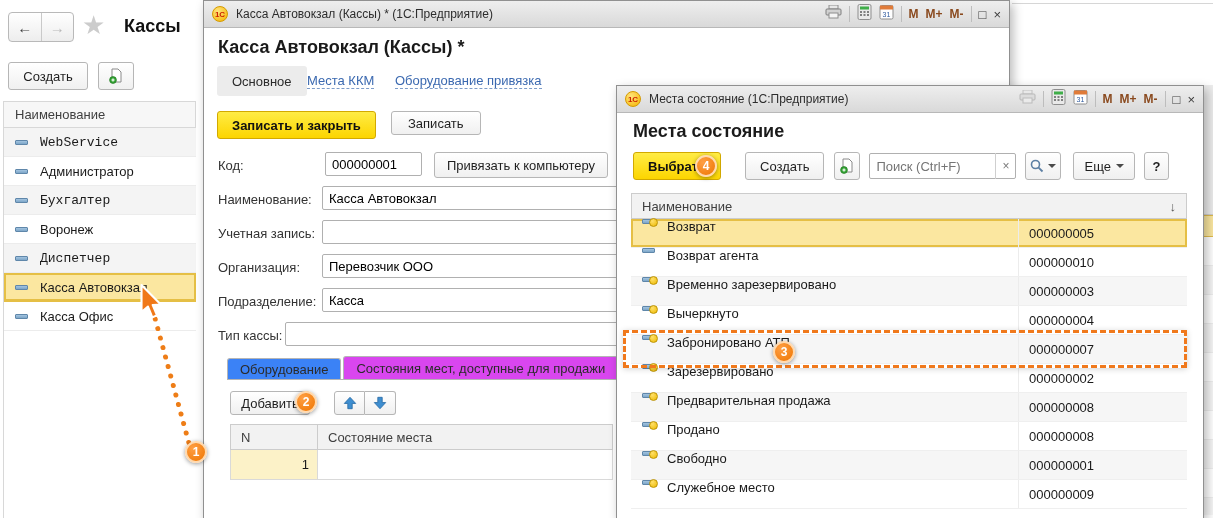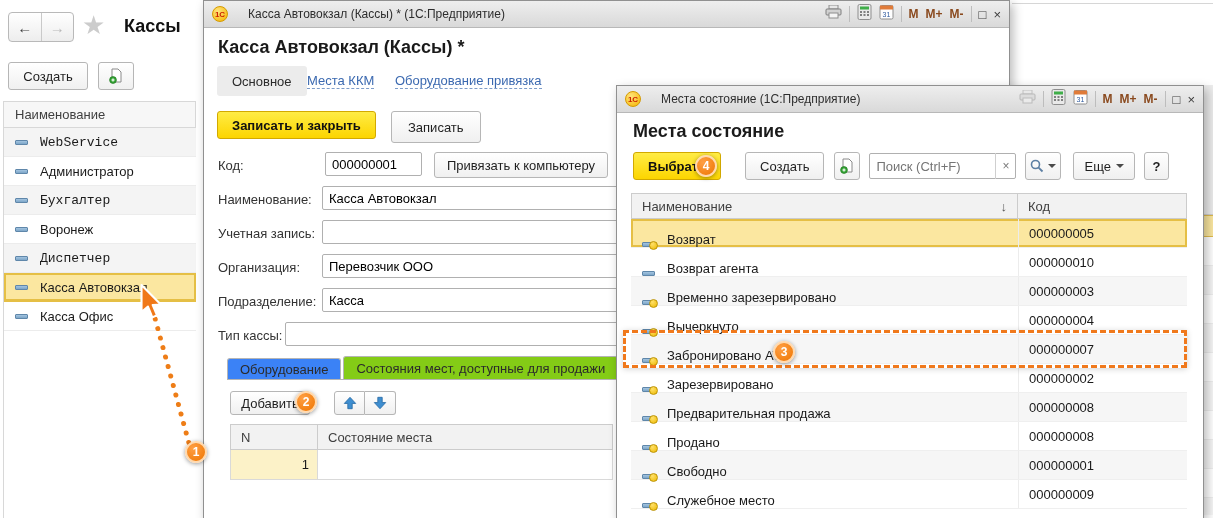--- a/index.html
+++ b/index.html
@@ -16,21 +16,21 @@
   .input { background:#fff; border:1px solid #b0b0b0; border-radius:2px;
            font-size:13px; color:#000; padding:0 6px; height:24px;
            font-family:"Liberation Sans","DejaVu Sans",sans-serif; }
   .input::placeholder { color:#9d9d9d; }
 
   
   .win { position:absolute; background:#fff; border:1px solid #909090;
          box-shadow:3px 4px 10px rgba(0,0,0,.28); }
   .titlebar { height:27px; background:linear-gradient(#eeeeee,#d9d9d9);
               border-bottom:1px solid #b8b8b8; display:flex; align-items:center;
-              padding:0 8px; gap:20px; }
+              padding:0 8px; gap:8px; }
   .titlebar .ttext { font-size:12px; color:#2d2d2d; white-space:nowrap; overflow:hidden; }
   .logo1c { width:16px; height:16px; border-radius:50%;
             background:radial-gradient(circle at 35% 30%,#ffe47a,#f6b400);
             border:1px solid #d59a00; color:#c randomized; display:flex; align-items:center; justify-content:center;
             font-size:8px; font-weight:bold; color:#cc2200; flex:0 0 auto; }
   .tb-icons { margin-left:auto; display:flex; align-items:center; gap:7px; }
   .tb-sep { width:1px; height:16px; background:#bdbdbd; }
   .mlabel { font-size:12px; font-weight:bold; color:#8a4a1f; }
   .wbtn { font-size:13px; color:#3c3c3c; }
   .ticon { display:inline-block; }
@@ -69,37 +69,37 @@
   #mainWin .content { position:relative; width:100%; height:calc(100% - 27px); background:#fff; }
   .mw-heading { position:absolute; left:14px; top:9px; font-size:18px; font-weight:bold; color:#1a1a1a; }
   .tab-chip { position:absolute; left:13px; top:38px; height:30px; padding:0 15px;
               background:#ececec; border-radius:3px; display:flex; align-items:center;
               font-size:13px; color:#2b2b2b; }
   .link-tab { position:absolute; top:45px; font-size:13px; color:#3b69b0;
               border-bottom:1px dashed #7d9cc9; }
   #linktab1 { left:103px; }
   #linktab2 { left:191px; }
   .save-close { position:absolute; left:13px; top:83px; height:28px; padding:0 14px; }
-  .save { position:absolute; left:187px; top:83px; height:32px; padding:0 16px; }
+  .save { position:absolute; left:187px; top:83px; height:24px; padding:0 16px; }
   .frow { position:absolute; height:26px; display:flex; align-items:center; }
   .flabel { font-size:13px; color:#333; }
   .fr0 { left:14px; top:124px; } .fr1 { left:14px; top:158px; } .fr2 { left:14px; top:192px; }
   .fr3 { left:14px; top:226px; } .fr4 { left:14px; top:260px; } .fr5 { left:14px; top:294px; }
   .fi0 { position:absolute; left:121px; top:124px; width:97px; }
   .bindbtn { position:absolute; left:230px; top:124px; height:26px; padding:0 12px; }
   .fi1 { position:absolute; left:118px; top:158px; width:478px; }
   .fi2 { position:absolute; left:118px; top:192px; width:478px; }
   .fi3 { position:absolute; left:118px; top:226px; width:478px; }
   .fi4 { position:absolute; left:118px; top:260px; width:478px; }
   .fi5 { position:absolute; left:81px; top:294px; width:515px; }
   .subtabs { position:absolute; left:23px; top:328px; display:flex; align-items:flex-end; }
   .subtab { height:22px; padding:0 12px; display:flex; align-items:center; font-size:13px; color:#2b2b2b;
             background:#3b82f6; border:1px solid #b5b5b5; border-bottom:none;
             border-radius:3px 3px 0 0; margin-right:2px; }
-  .subtab.active { background:#84cc16; height:24px; }
+  .subtab.active { background:#d946ef; height:24px; }
   .pane-line { position:absolute; left:23px; top:351px; width:560px; height:1px; background:#b5b5b5; }
   .addbtn { position:absolute; left:26px; top:363px; width:80px; height:24px; }
   .updown { position:absolute; left:130px; top:363px; display:flex; }
   .udbtn { width:31px; height:24px; border-radius:0; }
   .udbtn:first-child { border-radius:3px 0 0 3px; }
   .udbtn:last-child { border-radius:0 3px 3px 0; border-left:none; }
   .mtable { position:absolute; left:26px; top:396px; width:383px; }
   .mth { display:flex; height:26px; background:#f2f2f2; border:1px solid #cccccc; }
   .mth .c1 { width:87px; border-right:1px solid #cccccc; display:flex; align-items:center; padding-left:10px;
              font-size:13px; color:#3f3f3f; }
@@ -130,21 +130,21 @@
            border-top:4px solid #4a4a4a; display:inline-block; }
   .dtable { position:absolute; left:14px; top:80px; width:556px; }
   .dth { display:flex; height:26px; background:#f2f2f2; border:1px solid #cccccc; }
   .dth .hn { flex:1; display:flex; align-items:center; padding-left:10px; font-size:13px; color:#3f3f3f;
              position:relative; }
   .dth .hn .sort { position:absolute; right:10px; color:#555; font-size:13px; }
   .dth .hc { width:169px; border-left:1px solid #cccccc; display:flex; align-items:center; padding-left:10px;
              font-size:13px; color:#3f3f3f; }
   .drow { display:flex; height:29px; align-items:stretch; background:#fff; border-bottom:1px solid #efefef; }
   .drow.alt { background:#f6f6f6; }
-  .drow .dn { flex:1; display:flex; align-items:flex-end; gap:12px; padding-left:11px; font-size:13px; color:#1a1a1a; }
+  .drow .dn { flex:1; display:flex; align-items:flex-start; gap:12px; padding-left:11px; font-size:13px; color:#1a1a1a; }
   .drow .dc { width:169px; border-left:1px solid #ececec; display:flex; align-items:center; padding-left:10px;
               font-size:13px; color:#1a1a1a; }
   .drow.sel { background:#fbe7a0; box-shadow:inset 0 0 0 2px #e5bf45; }
   .dashedbox { position:absolute; left:6px; top:217px; width:564px; height:38px;
                border:3px dashed #f0791c; pointer-events:none; box-shadow:0 1px 6px rgba(0,0,0,.18); }
 
   
   #bgStrip { position:absolute; left:1203px; top:85px; width:10px; height:433px; background:#fff;
              border-left:1px solid #adadad; }
   #bgStrip .top { height:130px; background:#ececec; border-bottom:1px solid #cfcfcf; }
@@ -411,21 +411,20 @@
         </button>
         <button class="btn helpbtn">?</button>
       </div>
 
       <div class="dtable">
         <div class="dth">
           <div class="hn">
             <span>Наименование</span>
             <span class="sort">↓</span>
           </div>
-          <div class="hc">Код</div>
         </div>
 
         <div class="drow sel">
             <div class="dn">
               <span class="dash dot"></span>
               <span>Возврат</span>
             </div>
             <div class="dc">000000005</div>
           </div>
         <div class="drow">

